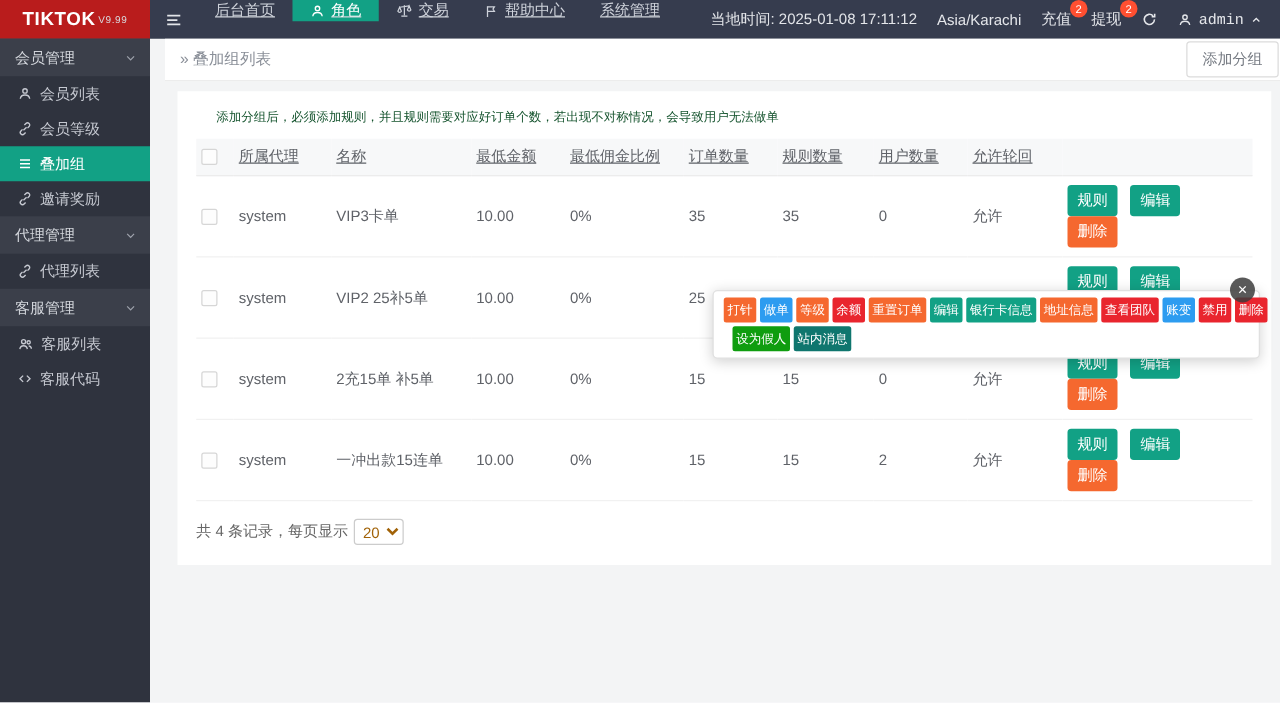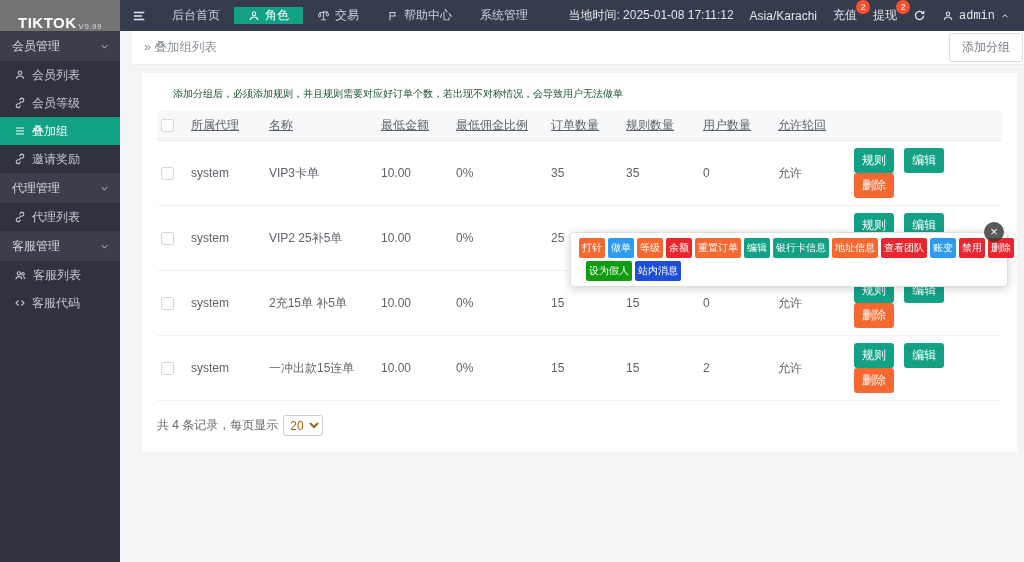--- a/index.html
+++ b/index.html
@@ -1,24 +1,24 @@
 <!DOCTYPE html>
 <html><head>
 <meta charset="utf-8">
 <style>
   * { margin:0; padding:0; box-sizing:border-box; }
   html,body { width:1024px; height:562px; overflow:hidden; font-family:"Liberation Sans","DejaVu Sans",sans-serif; background:#f3f4f5; }
   .app { position:relative; width:1024px; height:562px; }
 
   
   .topbar { display:flex; align-items:stretch; height:31px; background:#363c4e; color:#cfd3da; font-size:12px; }
-  .logo { width:120px; background:#737373; color:#fff; display:flex; align-items:flex-end; justify-content:center; font-weight:bold; font-size:15px; letter-spacing:.5px; }
+  .logo { width:120px; background:#b91c1c; color:#fff; display:flex; align-items:center; justify-content:center; font-weight:bold; font-size:15px; letter-spacing:.5px; }
   .logo sup { font-size:8px; font-weight:normal; margin-left:2px; color:#d8dade; }
   .tb-burger { display:flex; align-items:center; padding:0 12px; cursor:pointer; color:#e3e5e9; }
-  .tb-nav { display:flex; align-items:center; }
+  .tb-nav { display:flex; align-items:flex-start;text-decoration:underline; }
   .tb-nav-item { display:flex; align-items:center; gap:5px; padding:0 14px; cursor:pointer; color:#ced2da; }
   .tb-nav-item.active { background:#12a185; color:#fff; }
   .tb-right { margin-left:auto; display:flex; align-items:center; gap:16px; padding-right:14px; color:#e4e6ea; }
   .tb-time { font-size:12px; }
   .tb-link { position:relative; cursor:pointer; }
   .tb-badge { position:absolute; top:-7px; right:-13px; min-width:14px; height:14px; border-radius:8px; background:#ff4f31; color:#fff; font-size:9px; line-height:14px; text-align:center; padding:0 2px; }
   .tb-user { display:flex; align-items:center; gap:5px; cursor:pointer;font-family:Liberation Mono, monospace; }
   .icon { display:inline-flex; align-items:center; justify-content:center; }
   .icon svg { display:block; }
 
@@ -382,17 +382,17 @@
       <button class="pp-btn" style="background: rgb(18, 161, 133);">编辑</button>
       <button class="pp-btn" style="background: rgb(18, 161, 133);">银行卡信息</button>
       <button class="pp-btn" style="background: rgb(245, 104, 47);">地址信息</button>
       <button class="pp-btn" style="background: rgb(233, 37, 46);">查看团队</button>
       <button class="pp-btn" style="background: rgb(45, 156, 240);">账变</button>
       <button class="pp-btn" style="background: rgb(233, 37, 46);">禁用</button>
       <button class="pp-btn" style="background: rgb(233, 37, 46);">删除</button>
     </div>
     <div class="popup-row">
       <button class="pp-btn" style="background: rgb(15, 157, 15);">设为假人</button>
-      <button class="pp-btn" style="background: #1d4ed8;">站内消息</button>
+      <button class="pp-btn" style="background: #0f766e;">站内消息</button>
     </div>
   </div>
 
 </div>
 
 </body></html>

